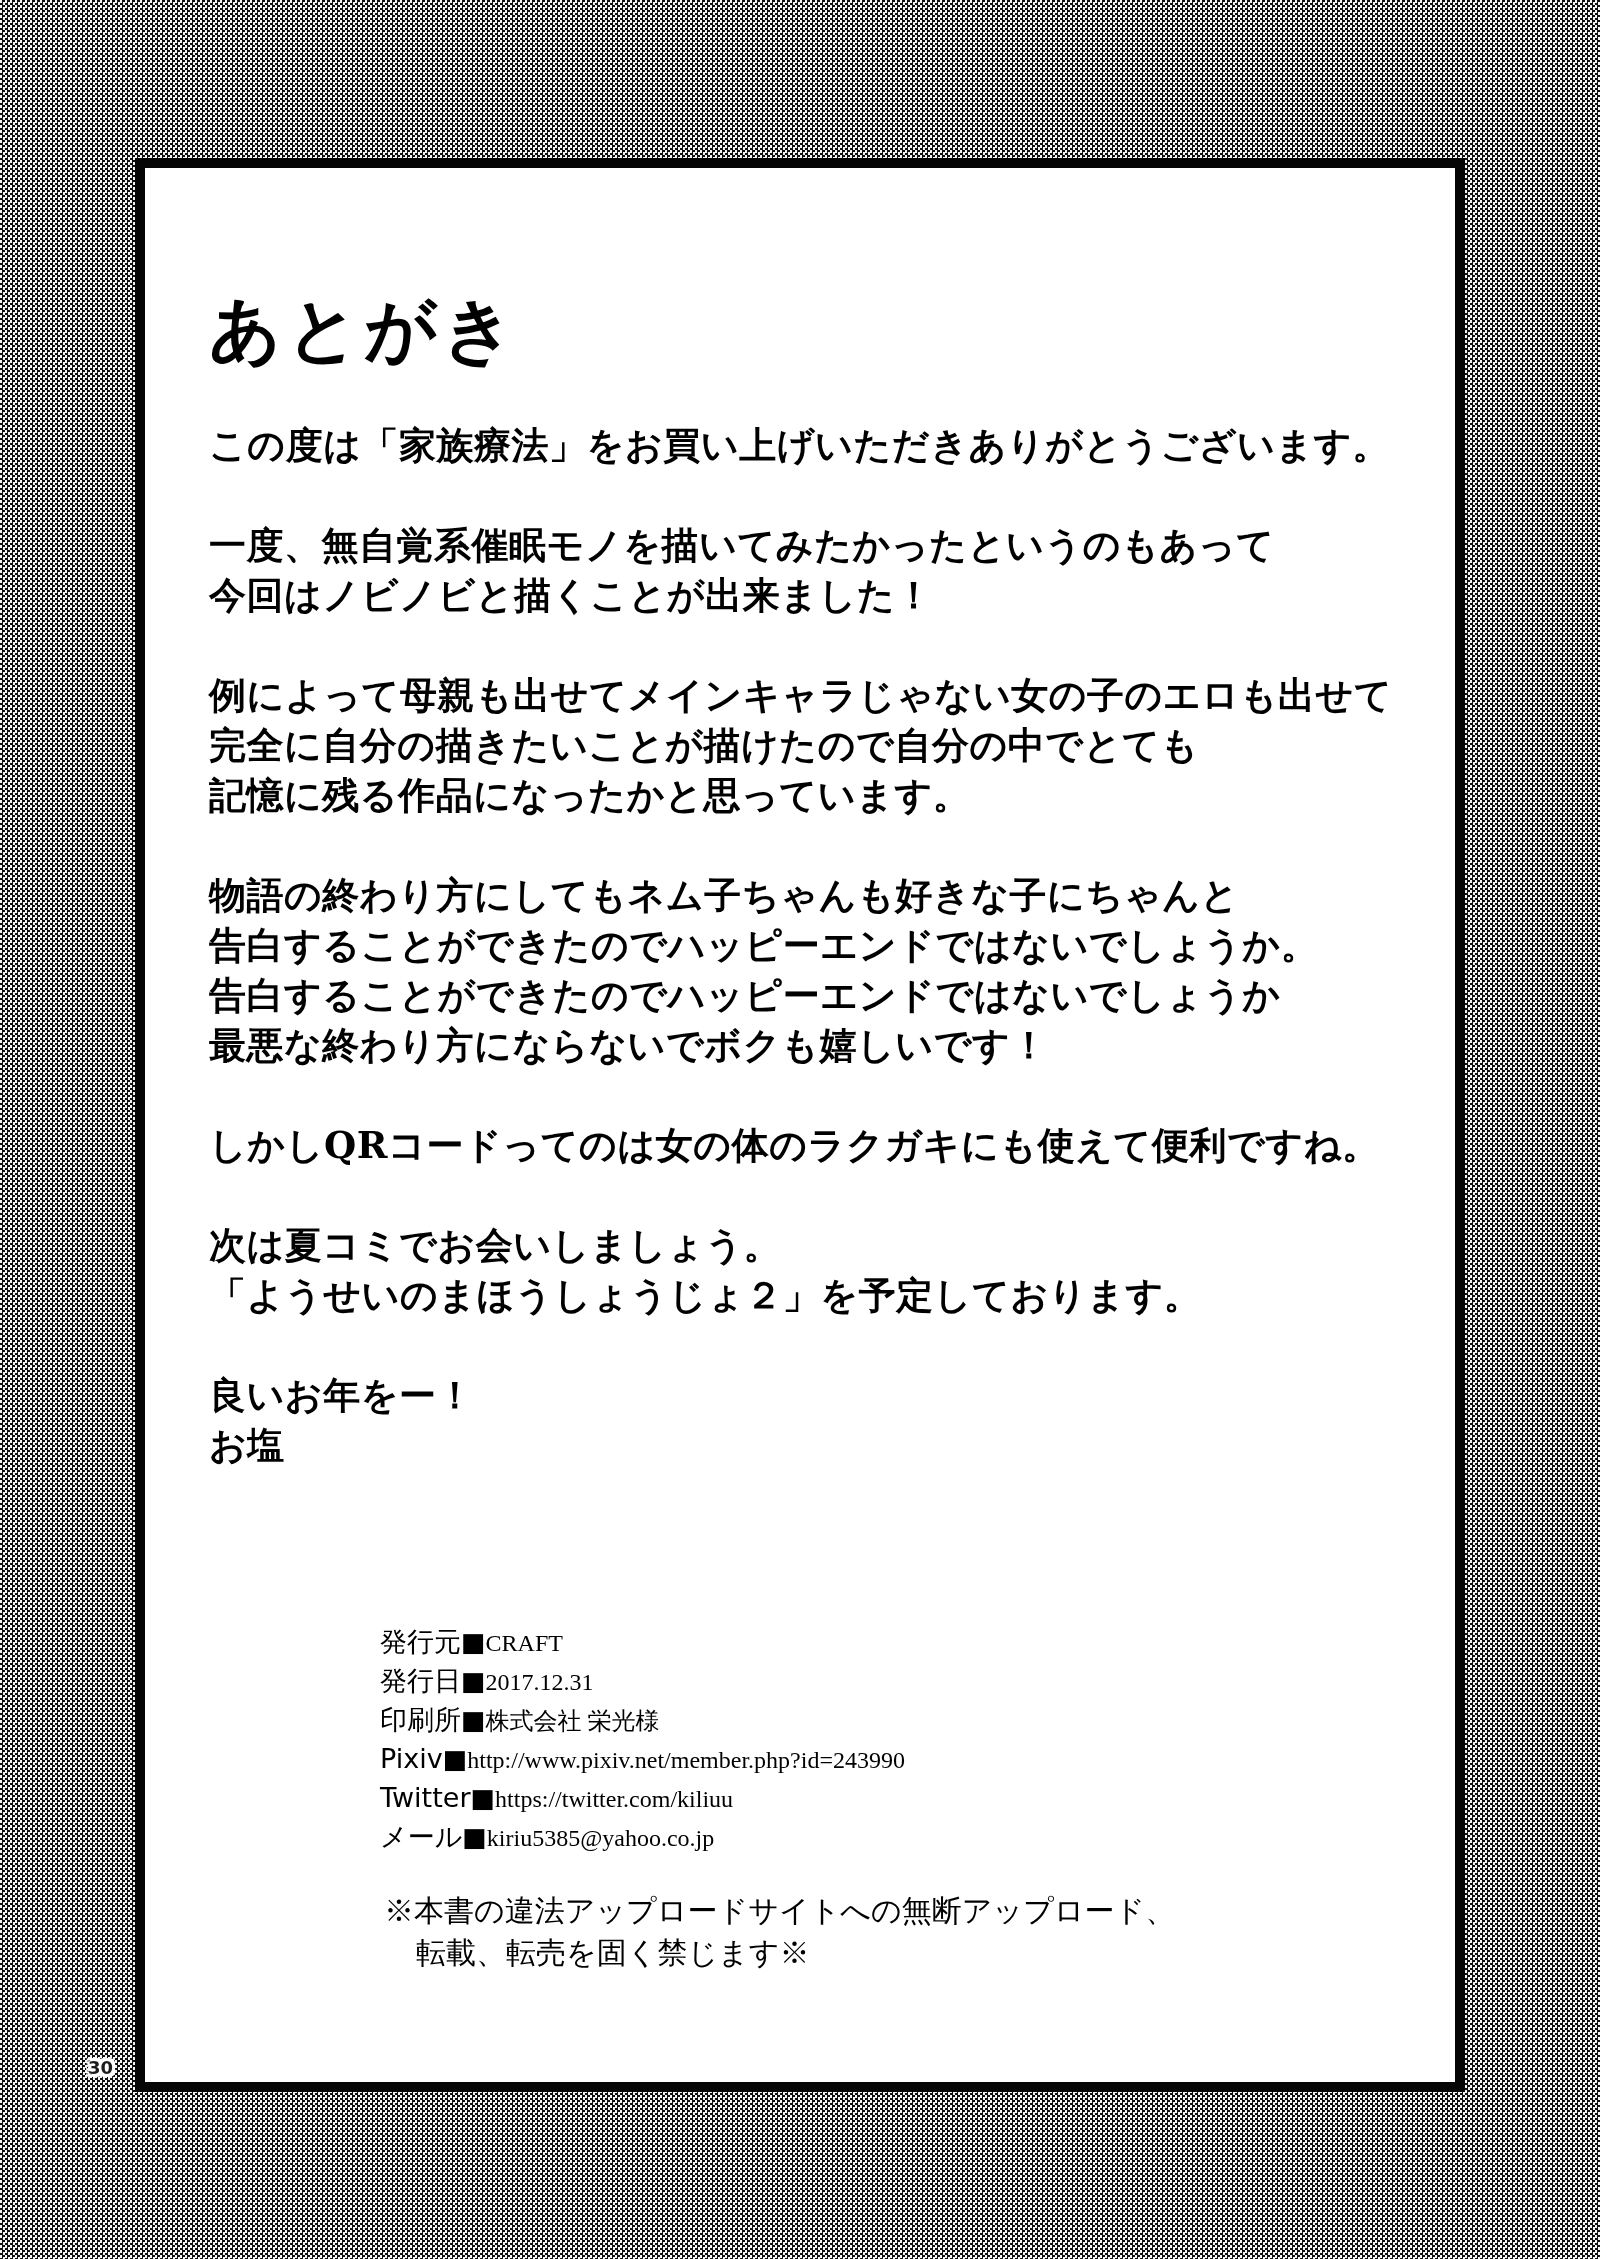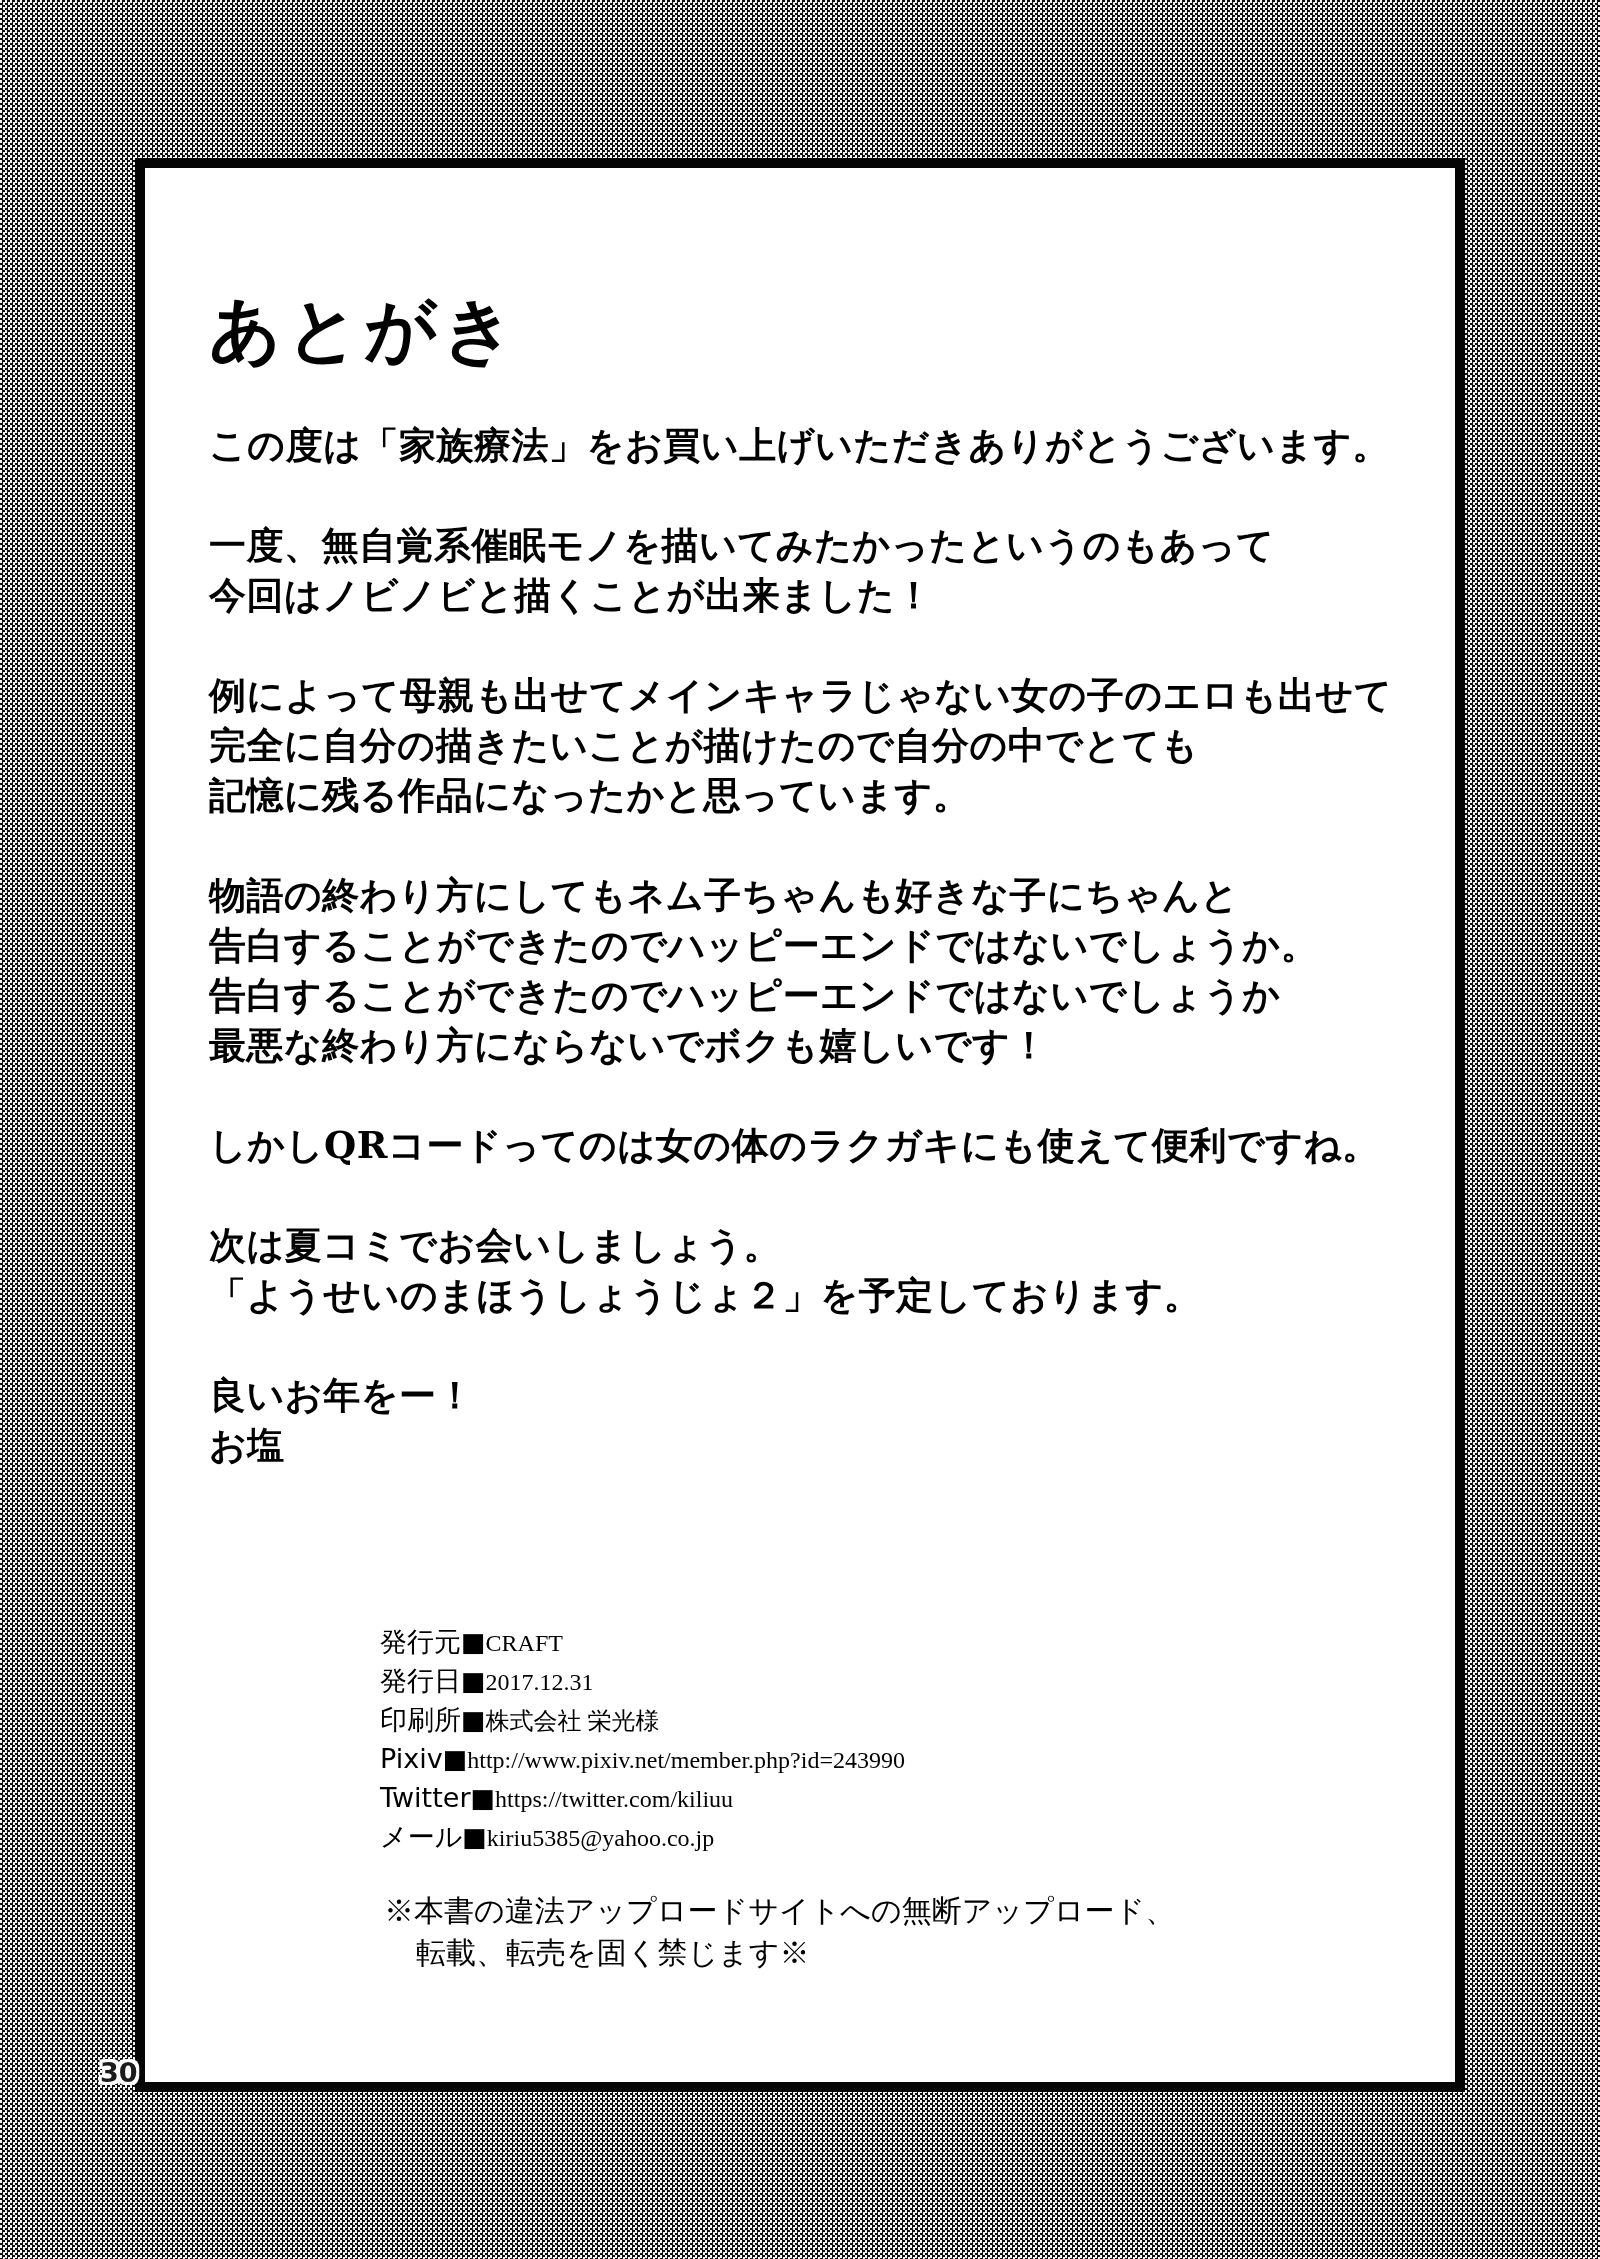--- a/index.html
+++ b/index.html
@@ -76,23 +76,23 @@
     left: 239px;
     top: 1722px;
     font-size: 30px;
     line-height: 42px;
     white-space: nowrap;
   }
   .notice .line2 { padding-left: 32px; }
 
   .page-number {
     position: absolute;
-    left: 100px;
+    left: 88px;
     top: 2057px;
-    font-size: 27px;
+    font-size: 18px;
     font-weight: bold;
     color: #1c1c1c;
     font-family: "DejaVu Sans", "Liberation Sans", sans-serif;
     text-shadow:
       -3px -3px 0 #fff,  3px -3px 0 #fff,
       -3px  3px 0 #fff,  3px  3px 0 #fff,
       -3px  0   0 #fff,  3px  0   0 #fff,
        0   -3px 0 #fff,  0    3px 0 #fff;
   }
 </style>

